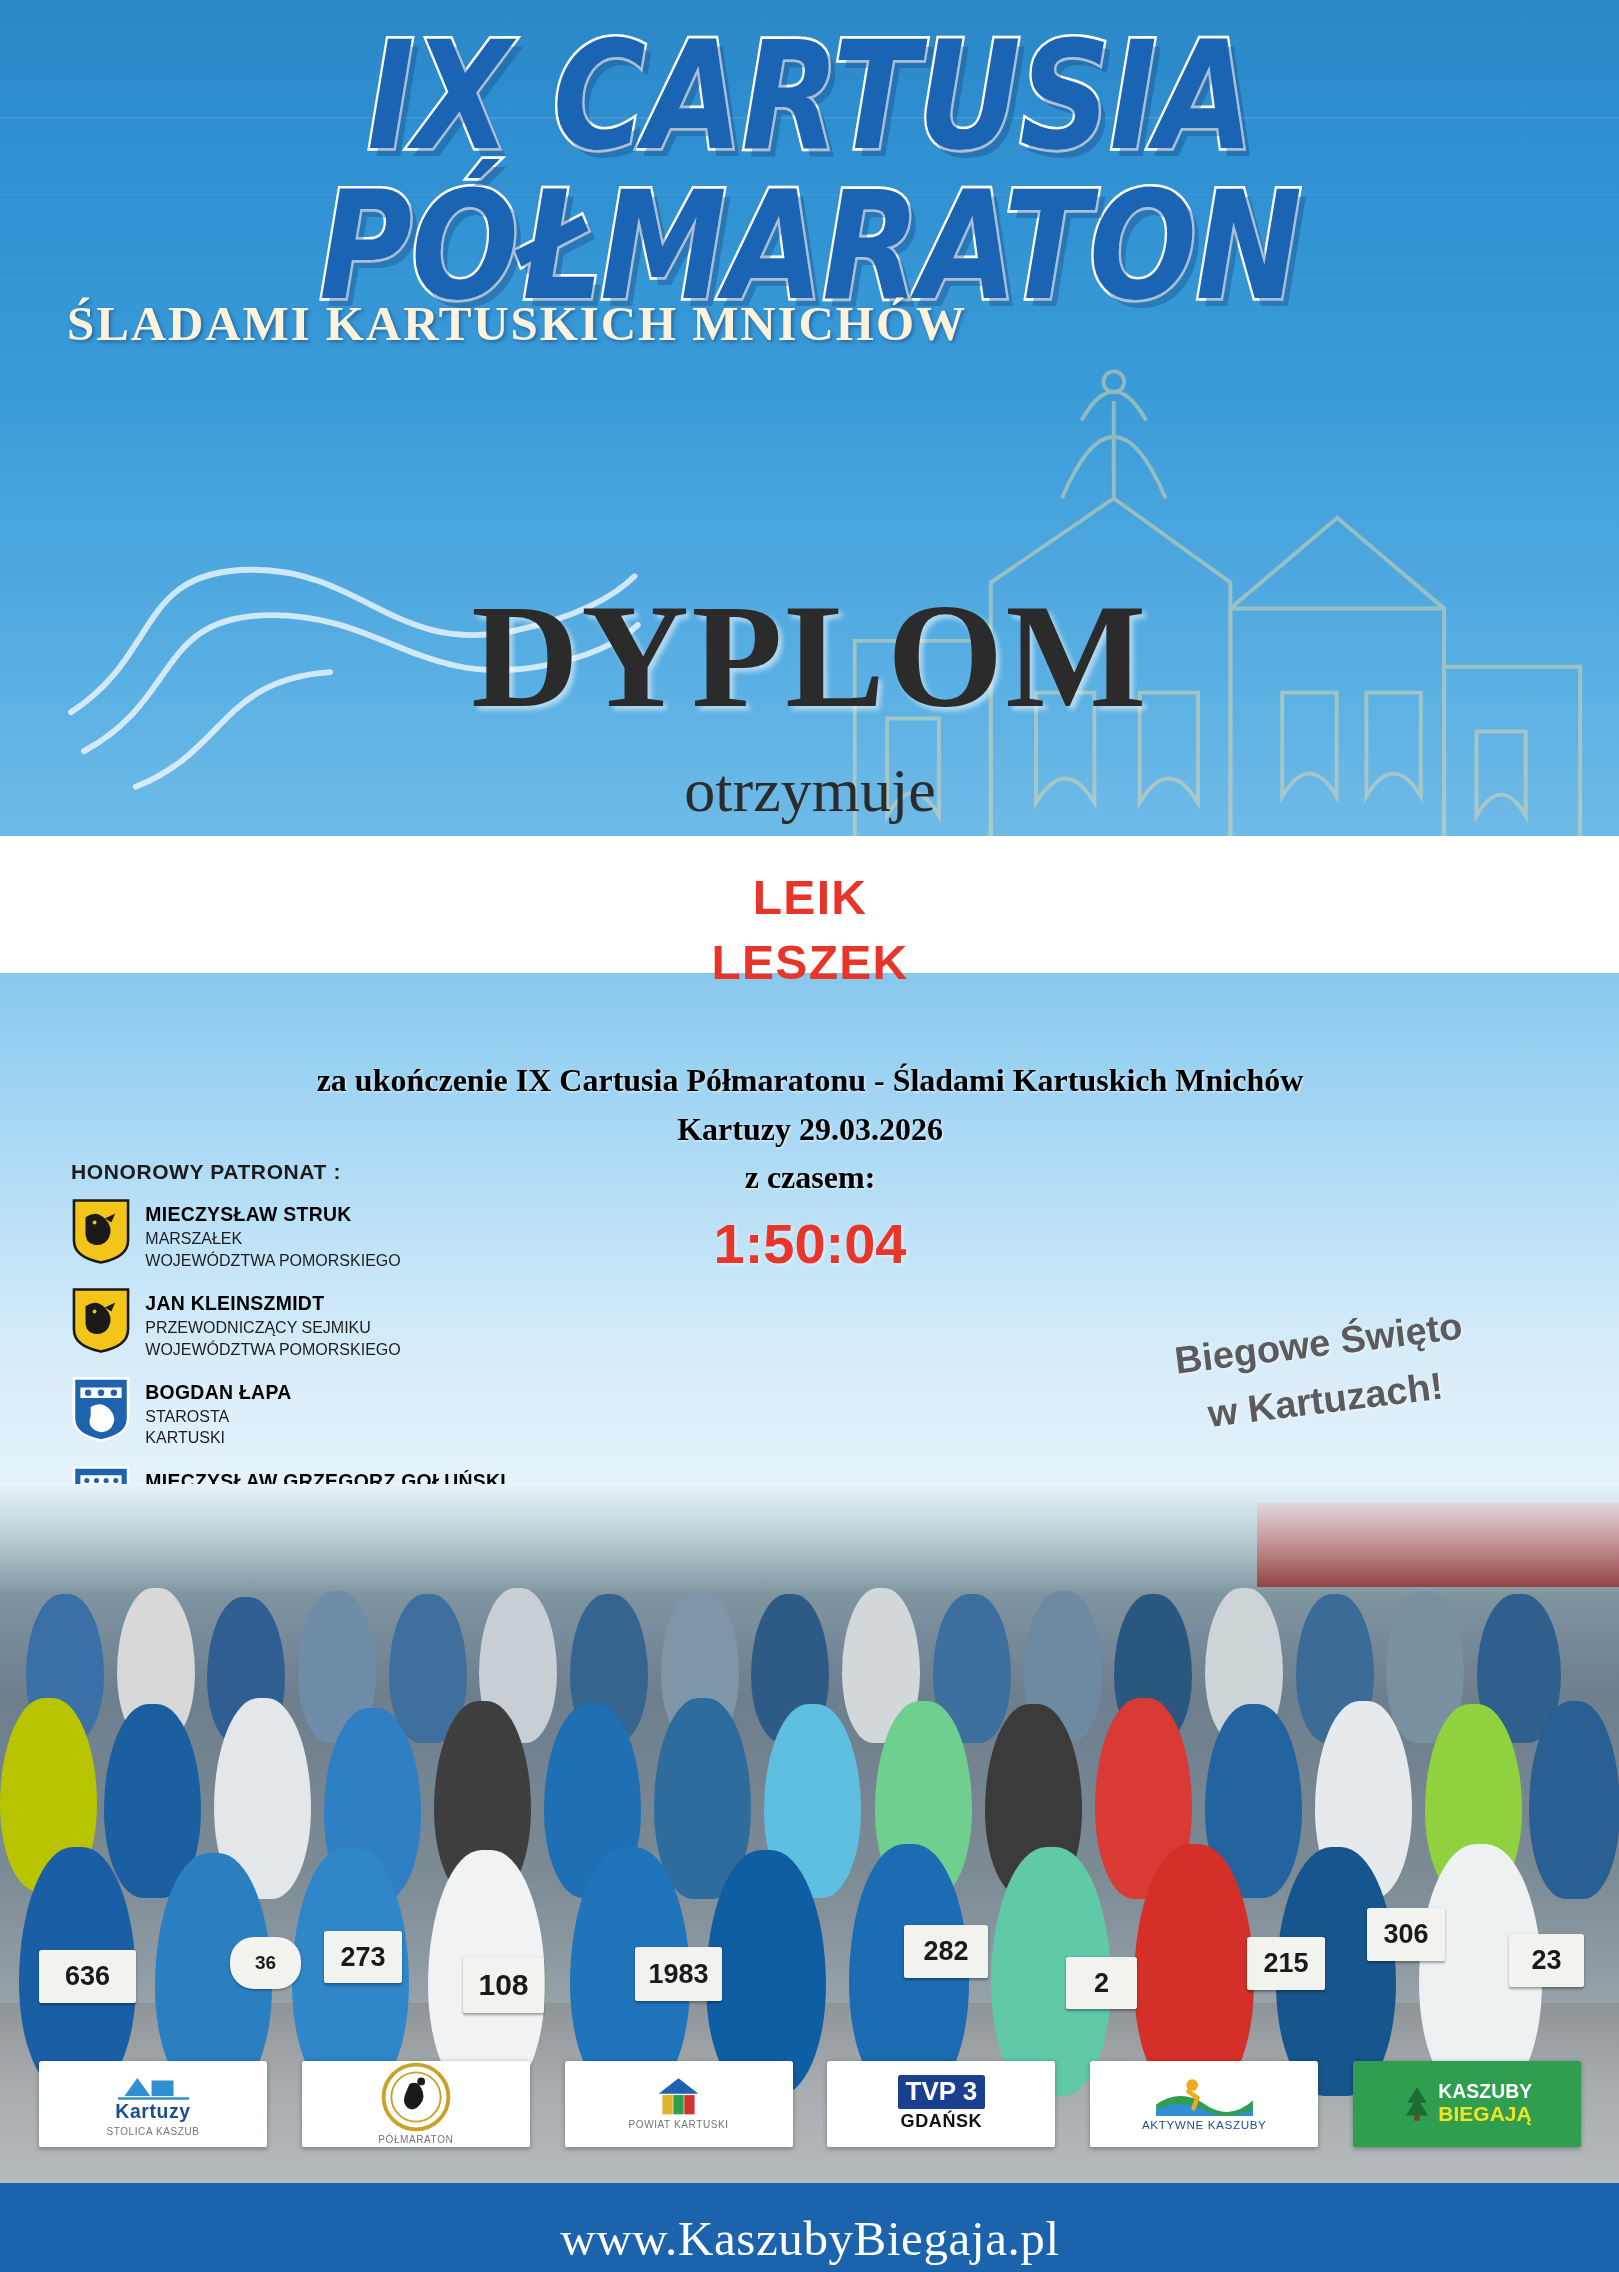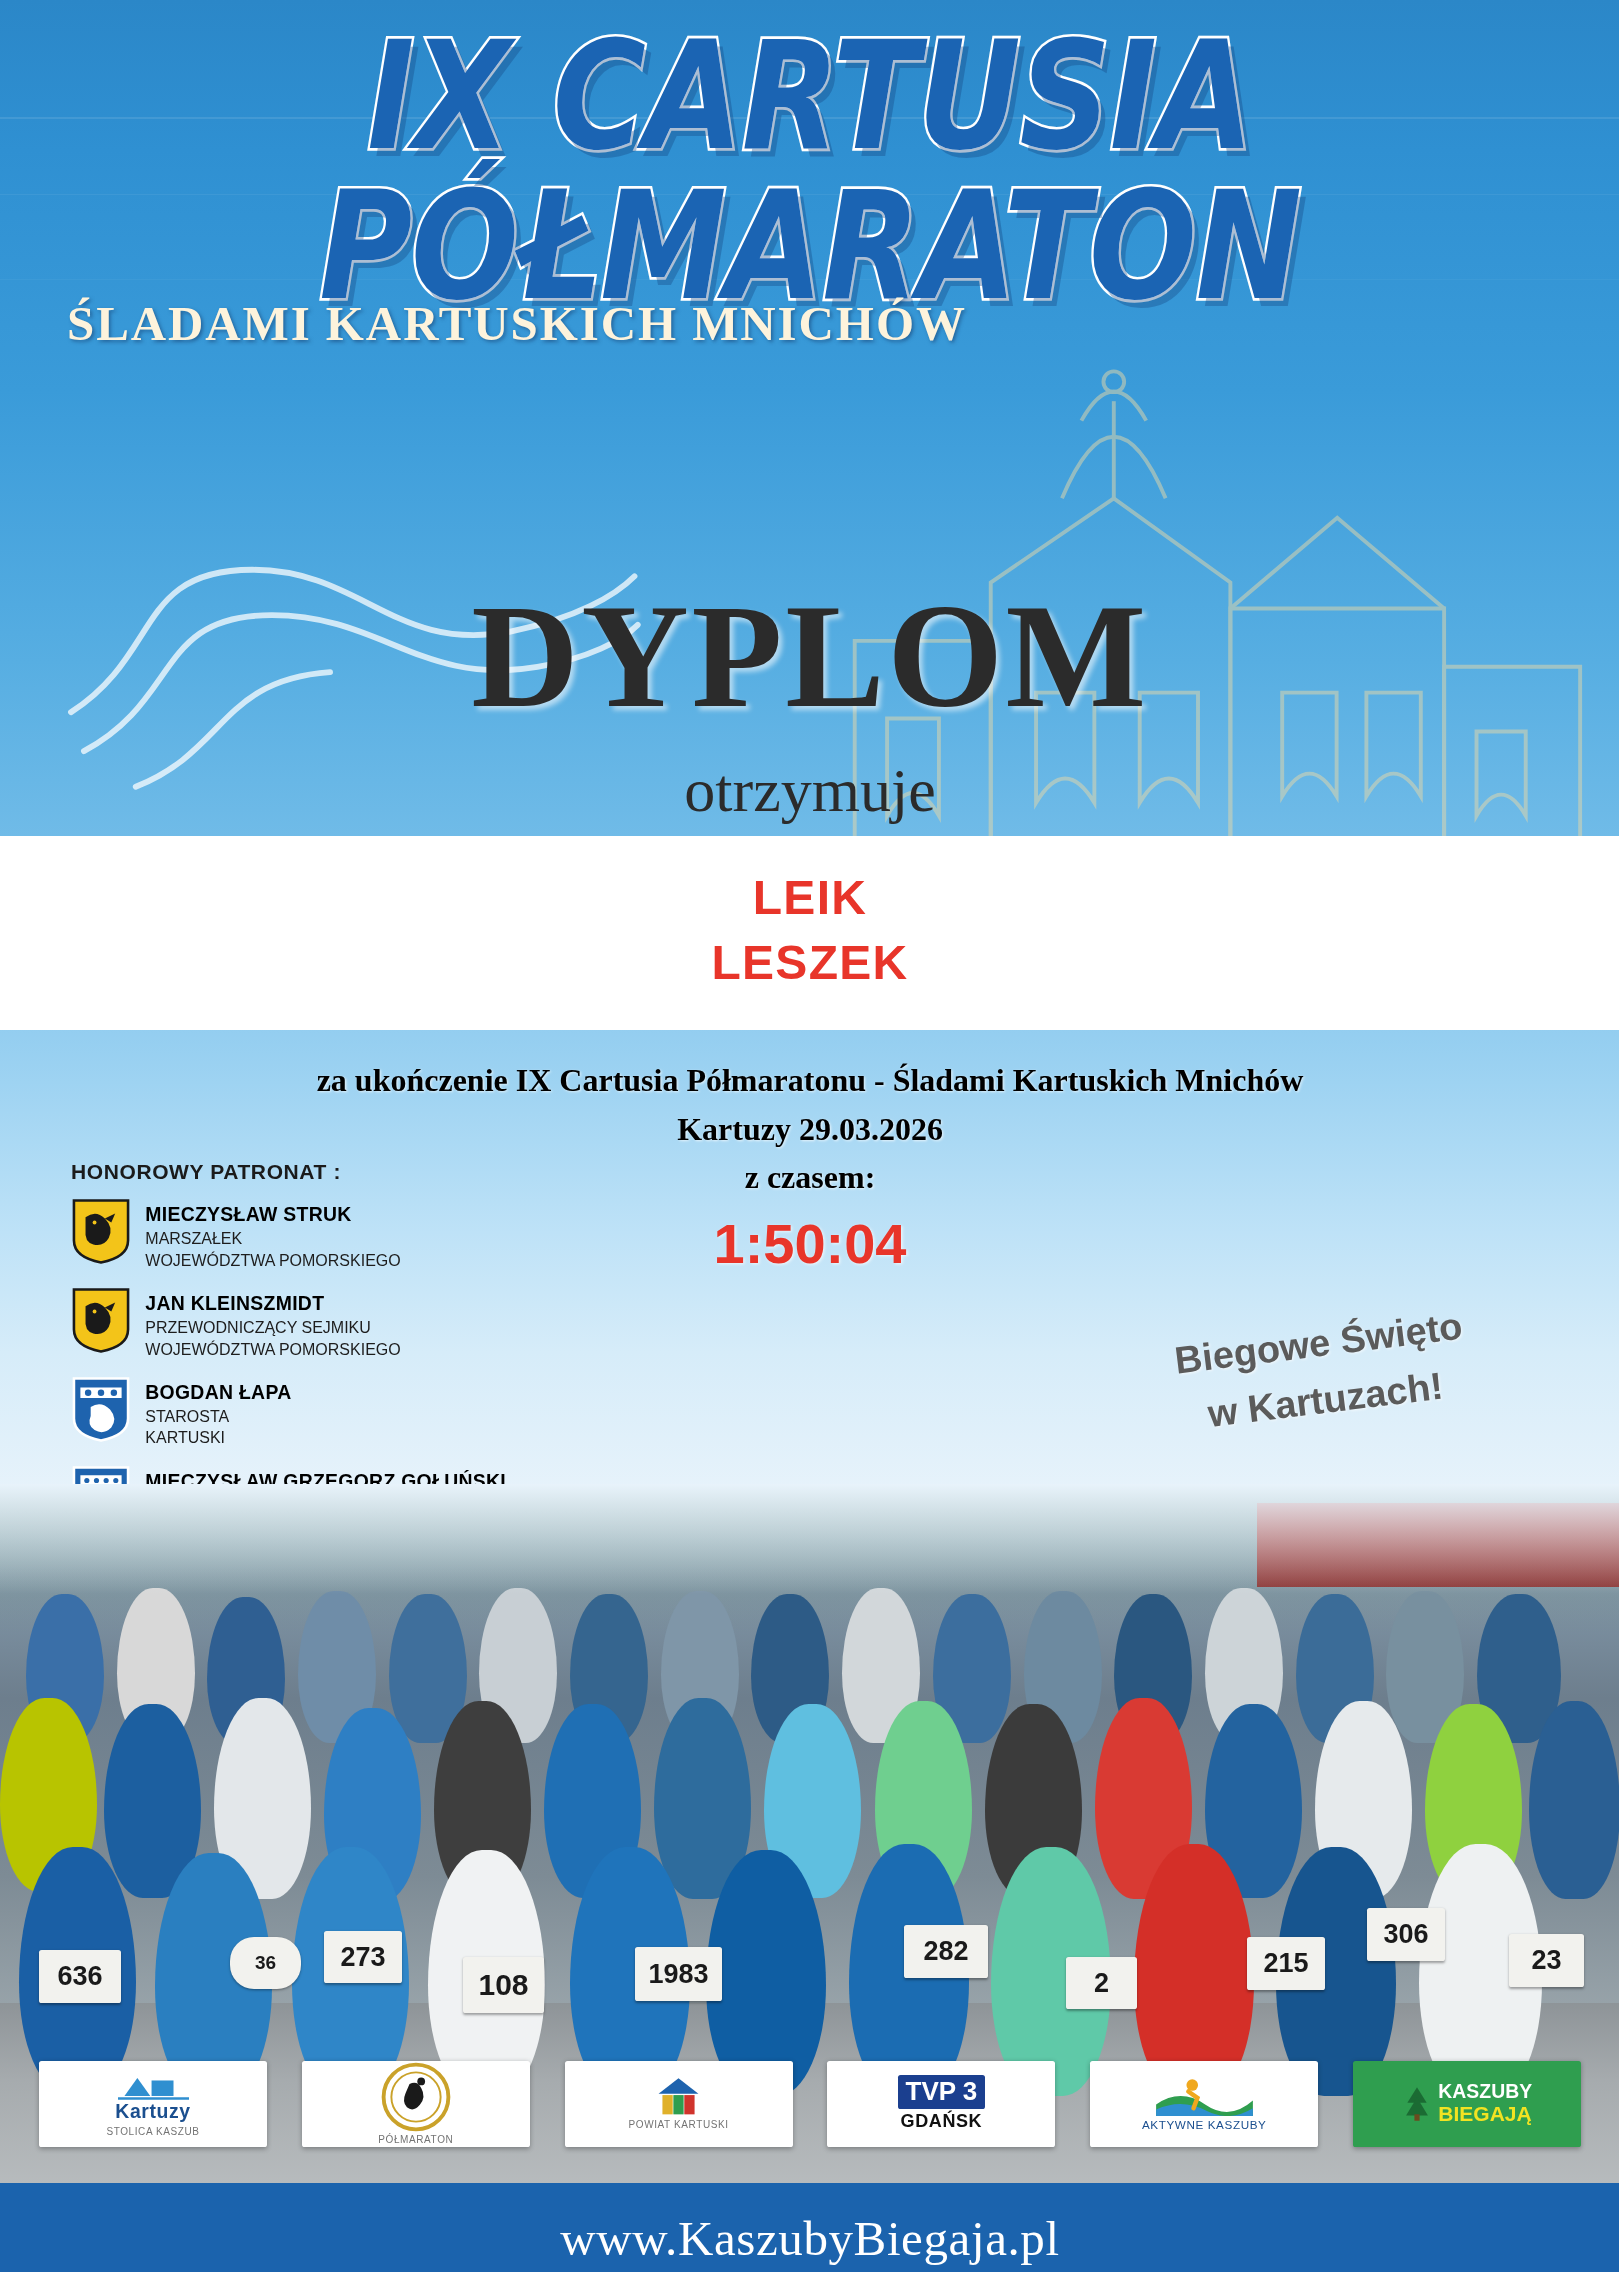--- a/index.html
+++ b/index.html
@@ -114,21 +114,21 @@
     text-align: center;
     font-family: "Liberation Serif", serif;
     font-size: 62px;
     color: #2b2b2b;
   }
 
   
   .name-panel {
     position: absolute;
     left: 0; top: 836px;
-    width: 1620px; height: 194px;
+    width: 1620px; height: 137px;
     background: #ffffff;
   }
   .name-line {
     text-align: center;
     font-family: "Liberation Sans", sans-serif;
     font-weight: bold;
     font-size: 48px;
     color: #e8352a;
     letter-spacing: 1.3px;
   }
@@ -491,21 +491,21 @@
     <div class="runner" style="left:292px; top:363px; width:117px; height:249px; background:#2f86c8;"></div>
     <div class="runner" style="left:428px; top:366px; width:117px; height:246px; background:#f0f2f3;"></div>
     <div class="runner" style="left:570px; top:363px; width:120px; height:249px; background:#1f74bb;"></div>
     <div class="runner" style="left:706px;top:366px; width:120px; height:246px; background:#0f5ea3;"></div>
     <div class="runner" style="left:849px;top:360px; width:120px; height:253px; background:#1b6cb2;"></div>
     <div class="runner" style="left:991px;top:363px; width:120px; height:249px; background:#5fc9a8;"></div>
     <div class="runner" style="left:1134px;top:360px; width:120px; height:253px; background:#d42f28;"></div>
     <div class="runner" style="left:1276px;top:363px; width:120px; height:249px; background:#17558f;"></div>
     <div class="runner" style="left:1419px;top:360px; width:123px; height:253px; background:#eef1f2;"></div>
 
-    <div class="bib" style="left:39px;  top:466px; width:82px; height:53px; font-size:27px;">636</div>
+    <div class="bib" style="left:39px;  top:466px; width:97px; height:53px; font-size:27px;">636</div>
     <div class="bib" style="left:230px; top:453px; width:71px; height:52px; font-size:19px;border-radius:24px;">36</div>
     <div class="bib" style="left:324px; top:447px; width:78px; height:52px; font-size:27px;">273</div>
     <div class="bib" style="left:463px; top:473px; width:81px; height:56px; font-size:30px;">108</div>
     <div class="bib" style="left:635px; top:463px; width:87px; height:54px; font-size:27px;">1983</div>
     <div class="bib" style="left:904px;top:441px; width:84px; height:53px; font-size:27px;">282</div>
     <div class="bib" style="left:1066px;top:473px; width:71px; height:52px; font-size:27px;">2</div>
     <div class="bib" style="left:1247px;top:453px; width:78px; height:53px; font-size:27px;">215</div>
     <div class="bib" style="left:1367px;top:424px; width:78px; height:53px; font-size:27px;">306</div>
     <div class="bib" style="left:1509px;top:450px; width:75px; height:53px; font-size:27px;">23</div>
 

